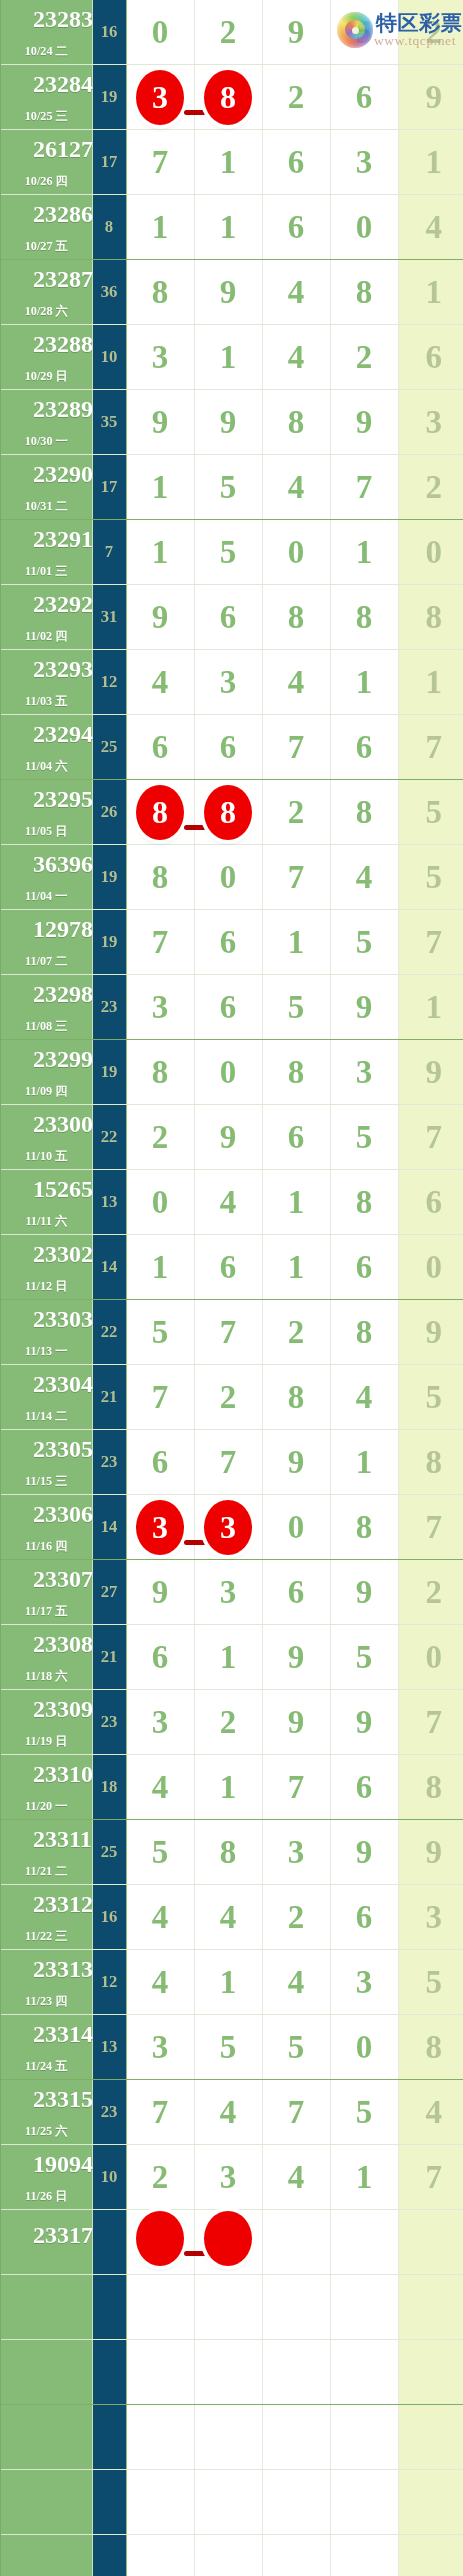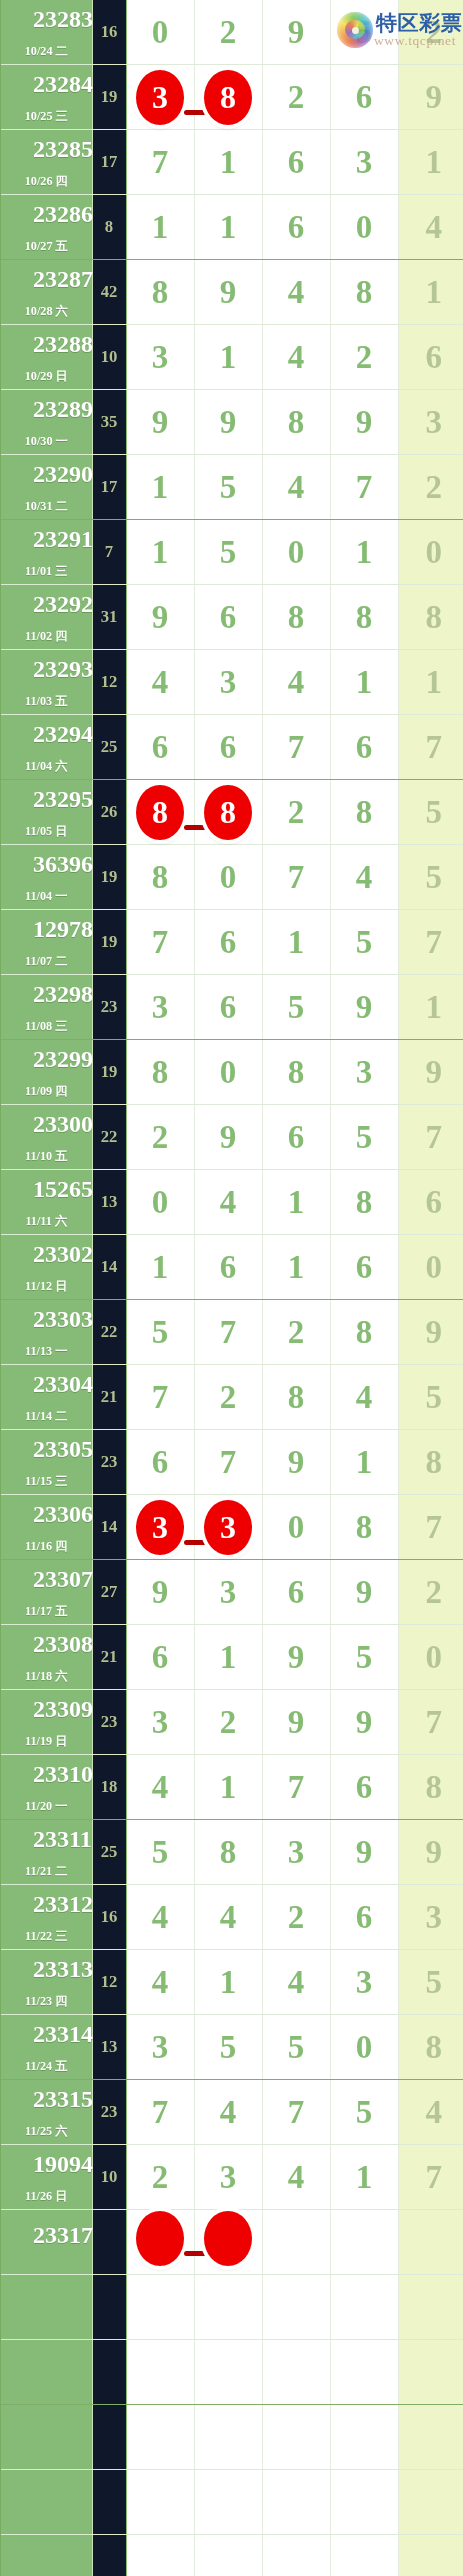--- a/index.html
+++ b/index.html
@@ -54,21 +54,21 @@
   }
   td.issue .dt{
     display:block;
     font-size:12.2px;
     font-weight:bold;
     margin-top:13px;
   }
 
   
   td.sum{
-    background:#0f172a;
+    background:#0c4a6e;
     color:#b2be8e;
     font-size:16.7px;
     font-weight:bold;
     border-bottom:0.6px solid #e2ecc8;
     border-right:1.9px solid #8fbd73;
   }
 
   
   td.num{
     background:#ffffff;
@@ -208,21 +208,21 @@
           </td>
           <td class="sum">19</td>
           <td class="num ball left"><span class="ball-badge">3</span></td>
           <td class="num ball"><span class="ball-badge">8</span></td>
           <td class="num">2</td>
           <td class="num">6</td>
           <td class="num last">9</td>
         </tr>
         <tr>
           <td class="issue">
-            <span class="no">23285</span>
+            <span class="no">26127</span>
             <span class="dt">10/26 四</span>
           </td>
           <td class="sum">17</td>
           <td class="num">7</td>
           <td class="num">1</td>
           <td class="num">6</td>
           <td class="num">3</td>
           <td class="num last">1</td>
         </tr>
         <tr class="grp">
@@ -235,21 +235,21 @@
           <td class="num">1</td>
           <td class="num">6</td>
           <td class="num">0</td>
           <td class="num last">4</td>
         </tr>
         <tr>
           <td class="issue">
             <span class="no">23287</span>
             <span class="dt">10/28 六</span>
           </td>
-          <td class="sum">42</td>
+          <td class="sum">36</td>
           <td class="num">8</td>
           <td class="num">9</td>
           <td class="num">4</td>
           <td class="num">8</td>
           <td class="num last">1</td>
         </tr>
         <tr>
           <td class="issue">
             <span class="no">23288</span>
             <span class="dt">10/29 日</span>

